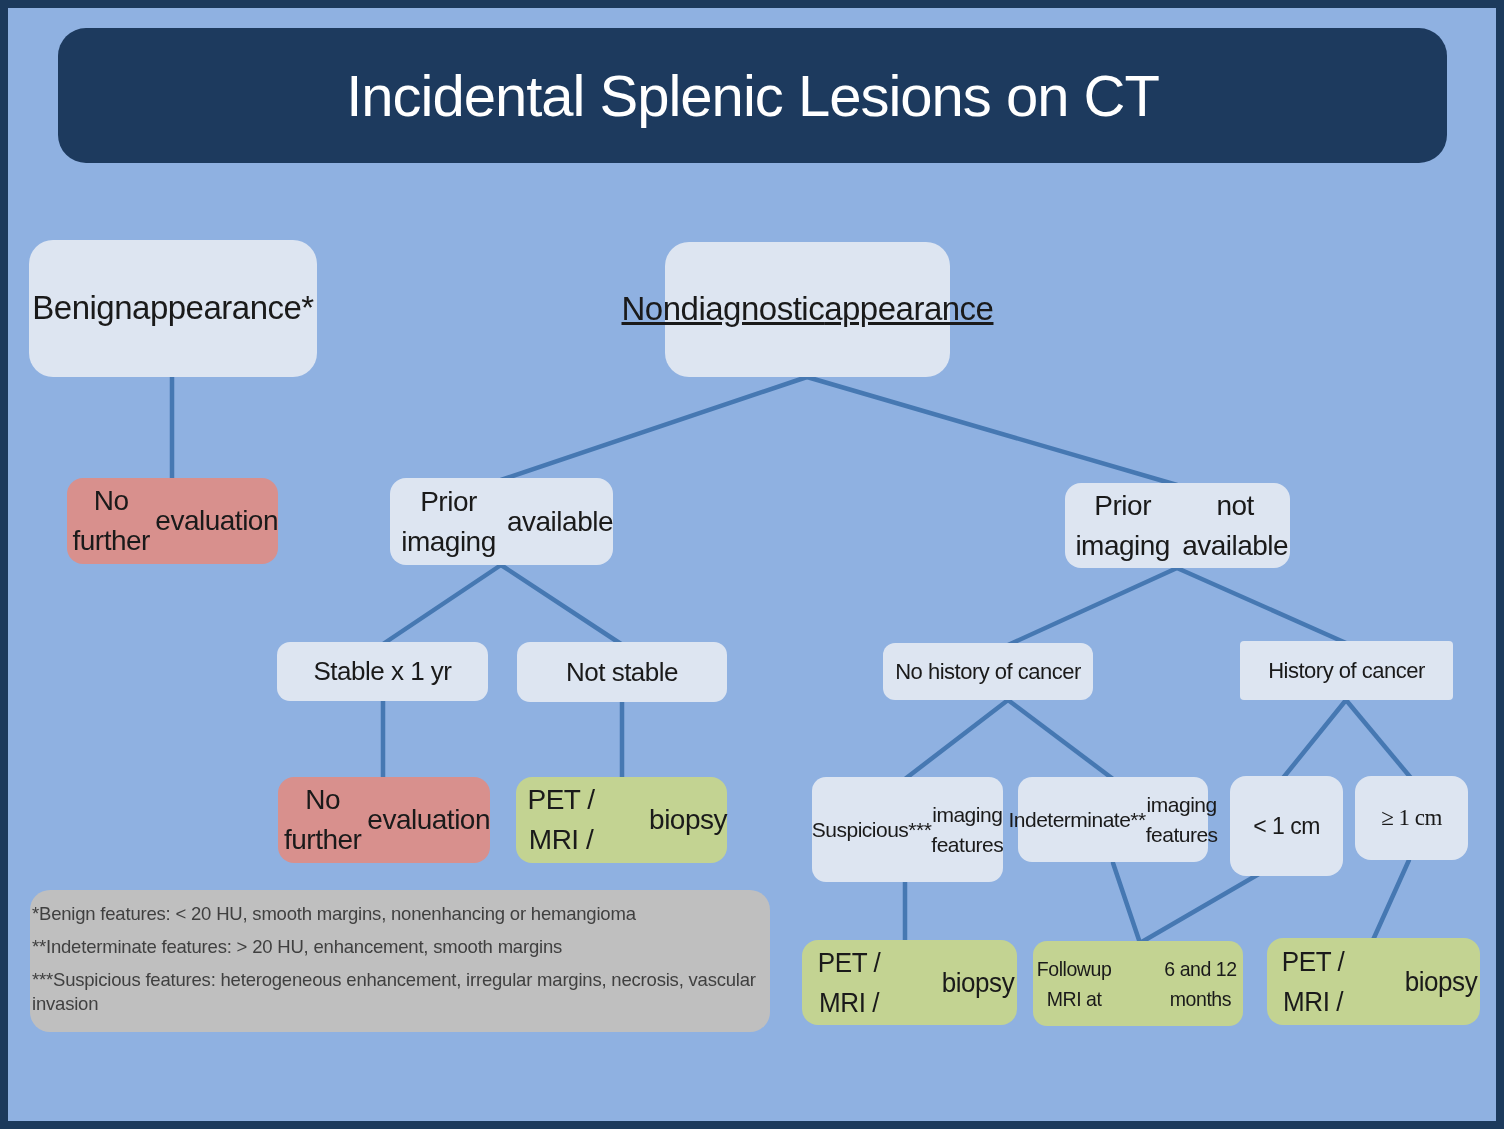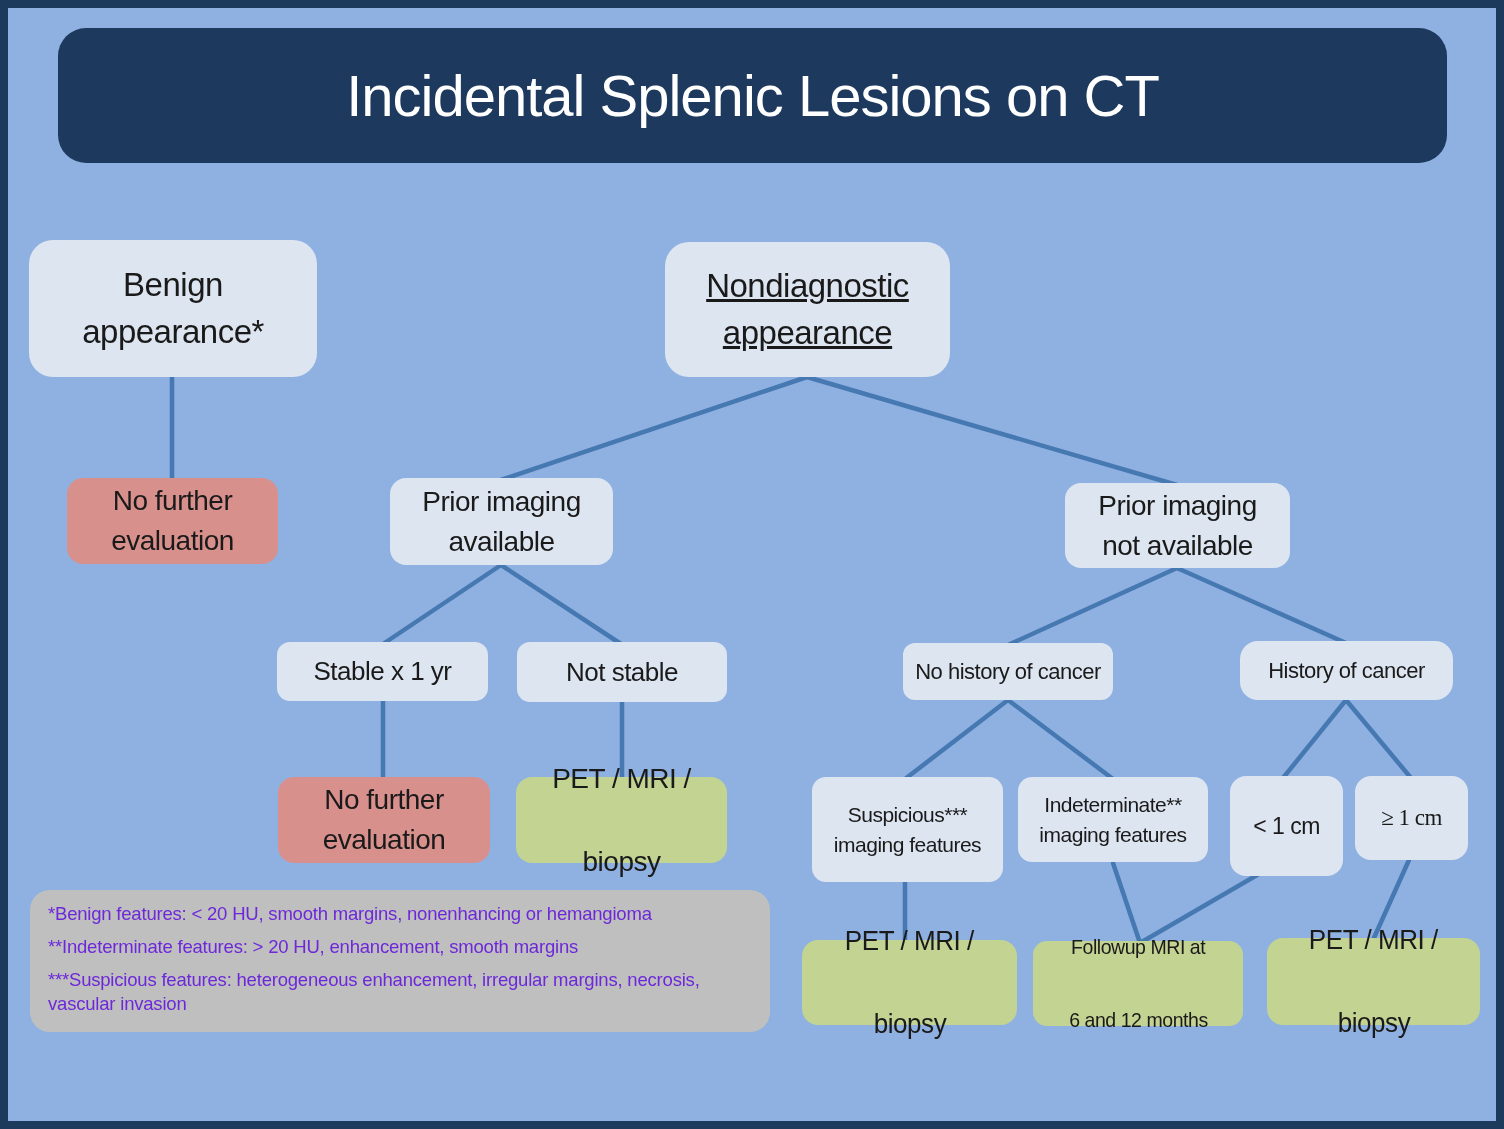--- a/index.html
+++ b/index.html
@@ -19,32 +19,32 @@
   .edges{position:absolute; left:0; top:0; width:1488px; height:1113px;}
   .edges line{stroke:var(--edge); stroke-width:4.5; stroke-linecap:round;}
   .titlebar{
     position:absolute; left:50px; top:20px; width:1389px; height:135px;
     background:var(--title-bg); border-radius:28px; display:flex;
     align-items:center; justify-content:center;
     color:var(--title-text); font-size:58px; letter-spacing:-1px;
   }
   .node{
     position:absolute; background:var(--node-bg); border-radius:16px;
-    display:flex; flex-direction:column; align-items:center; justify-content:center;
+    display:flex; align-items:center; justify-content:center;
     color:var(--node-text); text-align:center; letter-spacing:-0.5px; line-height:1.42;
   }
   .node.red{background:var(--stop-bg);}
   .node.green{background:var(--action-bg);gap:43px;}
   .node .ln{display:block;}
   .node.cond .ln{transform:scaleX(.93); transform-origin:50% 50%;}
   .footnote{
     position:absolute; left:22px; top:882px; width:740px; height:142px;
-    background:var(--note-bg); border-radius:20px; color:#6d28d9;
+    background:var(--note-bg); border-radius:20px; color:#404040;
     font-size:18.5px; letter-spacing:-0.2px; line-height:1.3;
-    padding:12px 18px; box-sizing:border-box;
+    padding:12px 2px; box-sizing:border-box;
   }
   .footnote p{margin:0 0 9px 0;}
   .footnote p:last-child{margin-bottom:0;}
 </style>
 </head>
 <body>
 
 <div class="frame">
   <div class="canvas">
 
@@ -98,25 +98,25 @@
     </div>
 
     <div class="node" style="left:269px;top:634px;width:211px;height:59px;font-size:26px;border-radius:13px;">
       <span class="ln">Stable x 1 yr</span>
     </div>
 
     <div class="node" style="left:509px;top:634px;width:210px;height:60px;font-size:26px;border-radius:13px;">
       <span class="ln">Not stable</span>
     </div>
 
-    <div class="node" style="left:895px;top:635px;width:210px;height:57px;font-size:22px;border-radius:12px;">
+    <div class="node" style="left:875px;top:635px;width:210px;height:57px;font-size:22px;border-radius:12px;">
       <span class="ln">No history of cancer</span>
     </div>
 
-    <div class="node" style="left:1232px;top:633px;width:213px;height:59px;border-radius:18px;font-size:22px;">
+    <div class="node" style="left:1232px;top:633px;width:213px;height:59px;border-radius:4px;font-size:22px;">
       <span class="ln">History of cancer</span>
     </div>
 
     <div class="node red" style="left:270px;top:769px;width:212px;height:86px;font-size:28px;">
       <span class="ln">No further</span>
       <span class="ln">evaluation</span>
     </div>
 
     <div class="node green" style="left:508px;top:769px;width:211px;height:86px;font-size:28px;">
       <span class="ln">PET / MRI /</span>

